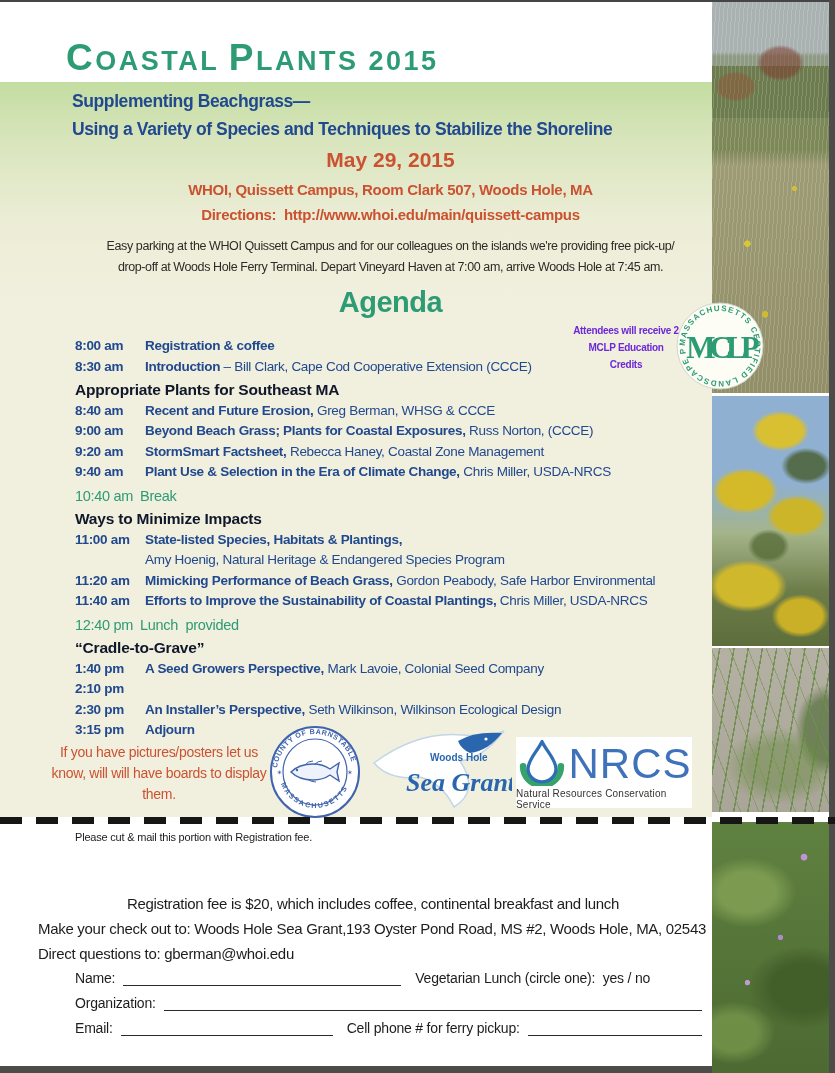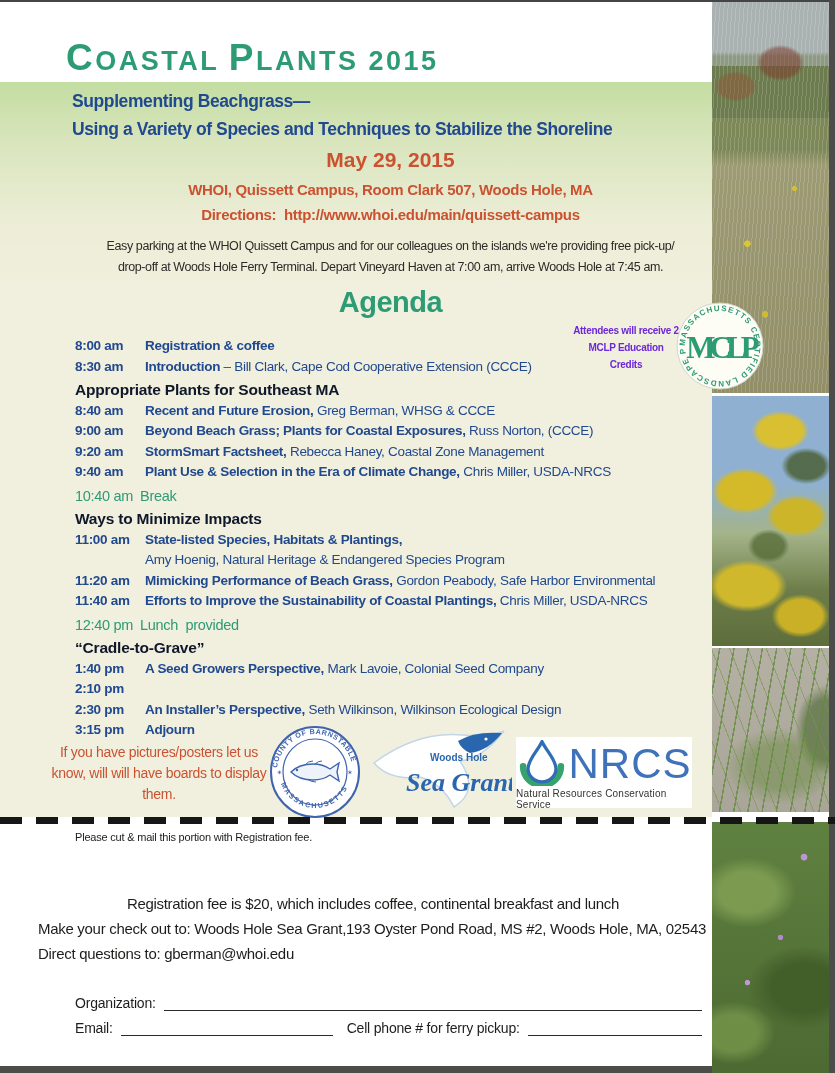--- a/index.html
+++ b/index.html
@@ -269,20 +269,25 @@
     <div class="nrcs-caption">Natural Resources Conservation Service</div>
   </div>
 
   <div class="abs cut-line"></div>
   <div class="abs cut-note">Please cut &amp; mail this portion with Registration fee.</div>
 
   <div class="abs reg-text reg1">Registration fee is $20, which includes coffee, continental breakfast and lunch</div>
   <div class="abs reg-text reg2">Make your check out to: Woods Hole Sea Grant,193 Oyster Pond Road, MS #2, Woods Hole, MA, 02543</div>
   <div class="abs reg-text reg3">Direct questions to: gberman@whoi.edu</div>
 
+  <div class="abs form-row f1">
+    <span class="lbl">Name:</span>
+    <span class="fill" style="width:278px;"></span>
+    <span class="after-lbl">Vegetarian Lunch (circle one):  yes / no</span>
+  </div>
   <div class="abs form-row f2">
     <span class="lbl">Organization:</span>
     <span class="fill grow"></span>
   </div>
   <div class="abs form-row f3">
     <span class="lbl">Email:</span>
     <span class="fill" style="width:212px;"></span>
     <span class="after-lbl lbl">Cell phone # for ferry pickup:</span>
     <span class="fill grow"></span>
   </div>

